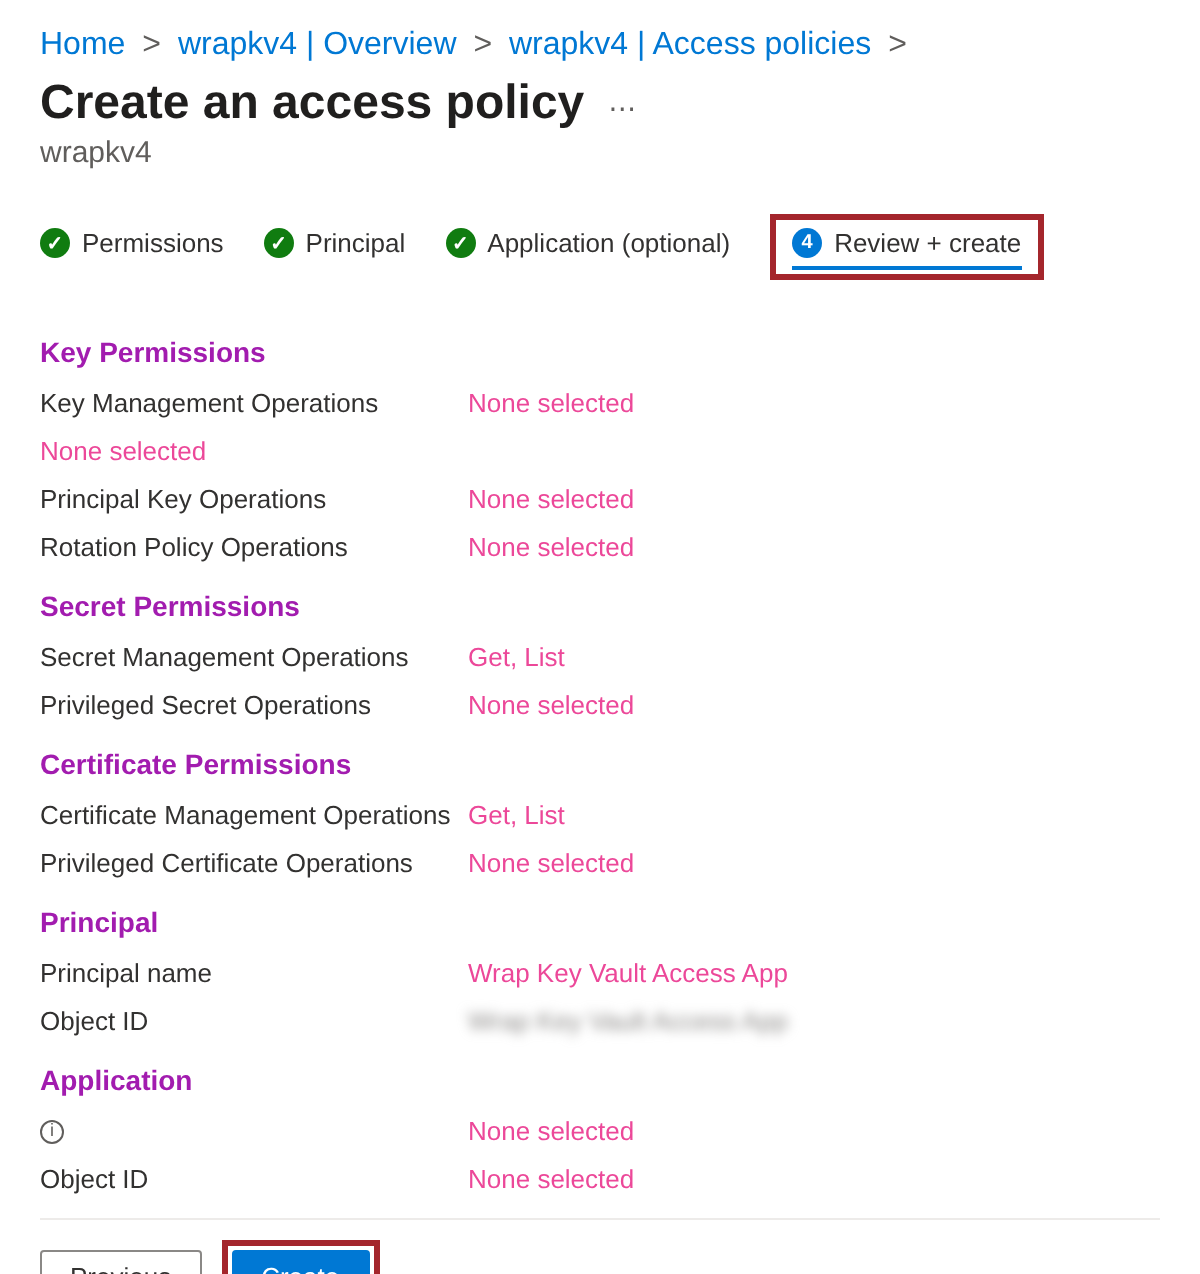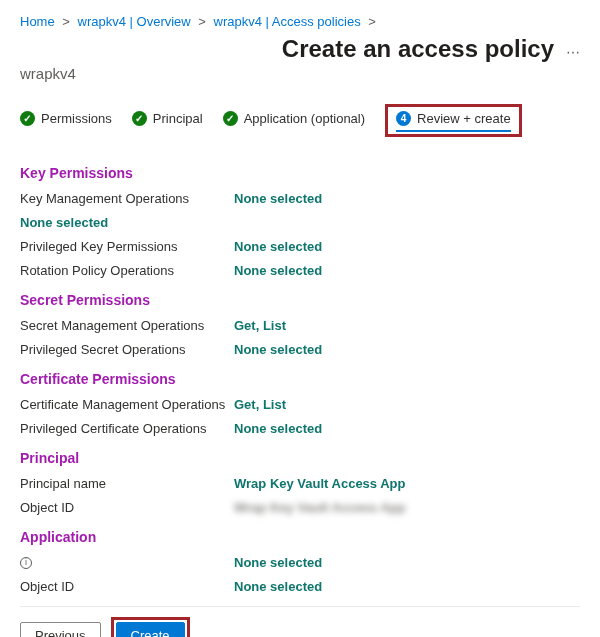--- a/index.html
+++ b/index.html
@@ -4,24 +4,24 @@
   <style>
     * { box-sizing: border-box; margin: 0; padding: 0; }
     body {
       font-family: 'Segoe UI', Tahoma, sans-serif;
       font-size: 13px;
       color: #323130;
       background: #fff;
       width: 600px;
       padding: 14px 20px 10px 20px;
     }
-    .breadcrumb { font-size: 13px; margin-bottom: 6px; }
+    .breadcrumb { font-size: 16px; margin-bottom: 6px; }
     .breadcrumb a { color: #0078d4; text-decoration: none; cursor: pointer; }
     .breadcrumb .sep { color: #605e5c; margin: 0 4px; }
-    .title-row { display: flex; align-items: baseline; gap: 12px; justify-content: flex-end; }
+    .title-row { display: flex; align-items: baseline; gap: 12px; }
     h1.page-title { font-size: 24px; font-weight: 600; color: #201f1e; }
     .ellipsis { color: #605e5c; font-size: 14px; cursor: pointer; }
     .subtitle { font-size: 15px; color: #605e5c; margin-top: 2px; margin-bottom: 22px; }
 
     .tabs { display: flex; align-items: center; gap: 20px; margin-bottom: 28px; }
     .tab { display: flex; align-items: center; gap: 6px; font-size: 13px; color: #323130; cursor: pointer; padding-bottom: 4px; }
     .tab.active { border-bottom: 2px solid #0078d4; }
     .tab-highlight { border: 3px solid #a4262c; padding: 4px 8px 2px 8px; }
     .check-icon {
       width: 15px; height: 15px; border-radius: 50%;
@@ -30,21 +30,21 @@
     }
     .step-icon {
       width: 15px; height: 15px; border-radius: 50%;
       background: #0078d4; display: inline-flex; align-items: center; justify-content: center;
       color: #fff; font-size: 10px; font-weight: bold;
     }
 
     .section-h { font-size: 14px; font-weight: 600; color: #a21caf; margin: 14px 0 10px 0; }
     .kv-row { display: flex; margin-bottom: 9px; font-size: 13px; align-items: center; }
     .kv-label { width: 214px; color: #323130; display: flex; align-items: center; gap: 4px; }
-    .kv-value { color: #0f766e; font-weight: bold; }
+    .kv-value { color: #ec4899; }
     .blurred { filter: blur(3px); color: #8a8886; }
 
     .info-icon {
       width: 12px; height: 12px; border: 1px solid #605e5c; border-radius: 50%;
       display: inline-flex; align-items: center; justify-content: center;
       font-size: 9px; color: #605e5c; line-height: 1;
     }
 
     .divider { border: none; border-top: 1px solid #edebe9; margin: 12px 0 10px 0; }
 
@@ -97,21 +97,21 @@
 
 <div class="section-h">Key Permissions</div>
 <div class="kv-row">
   <div class="kv-label">Key Management Operations</div>
   <div class="kv-value">None selected</div>
 </div>
 <div class="kv-row">
   <div class="kv-value">None selected</div>
 </div>
 <div class="kv-row">
-  <div class="kv-label">Privileged Key Permissions</div>
+  <div class="kv-label">Principal Key Operations</div>
   <div class="kv-value">None selected</div>
 </div>
 <div class="kv-row">
   <div class="kv-label">Rotation Policy Operations</div>
   <div class="kv-value">None selected</div>
 </div>
 
 <div class="section-h">Secret Permissions</div>
 <div class="kv-row">
   <div class="kv-label">Secret Management Operations</div>

